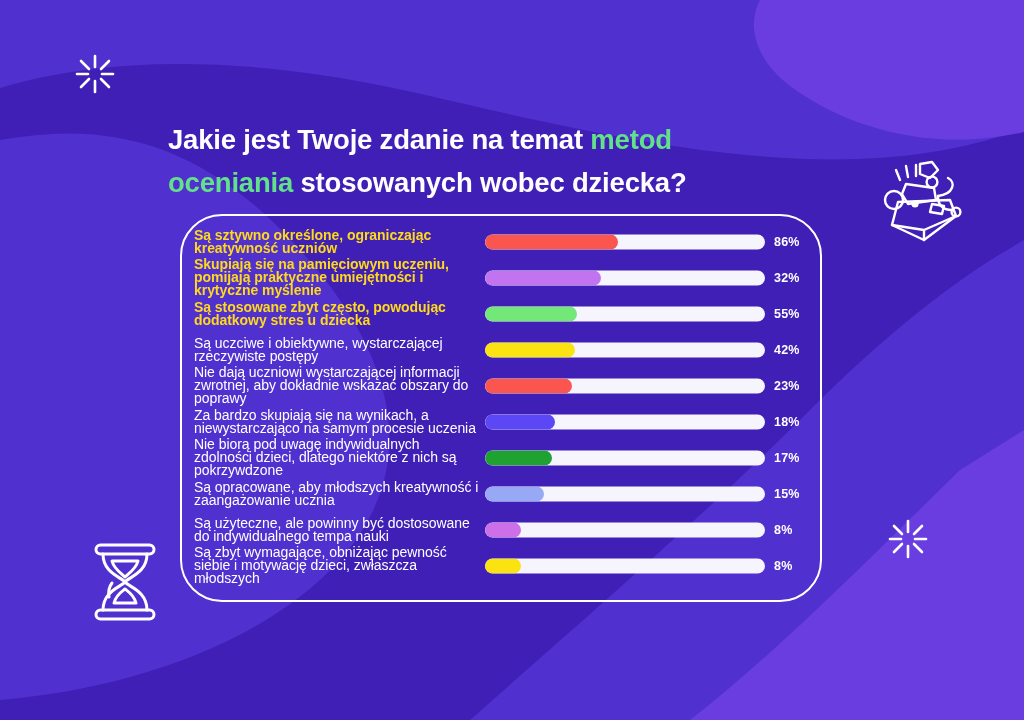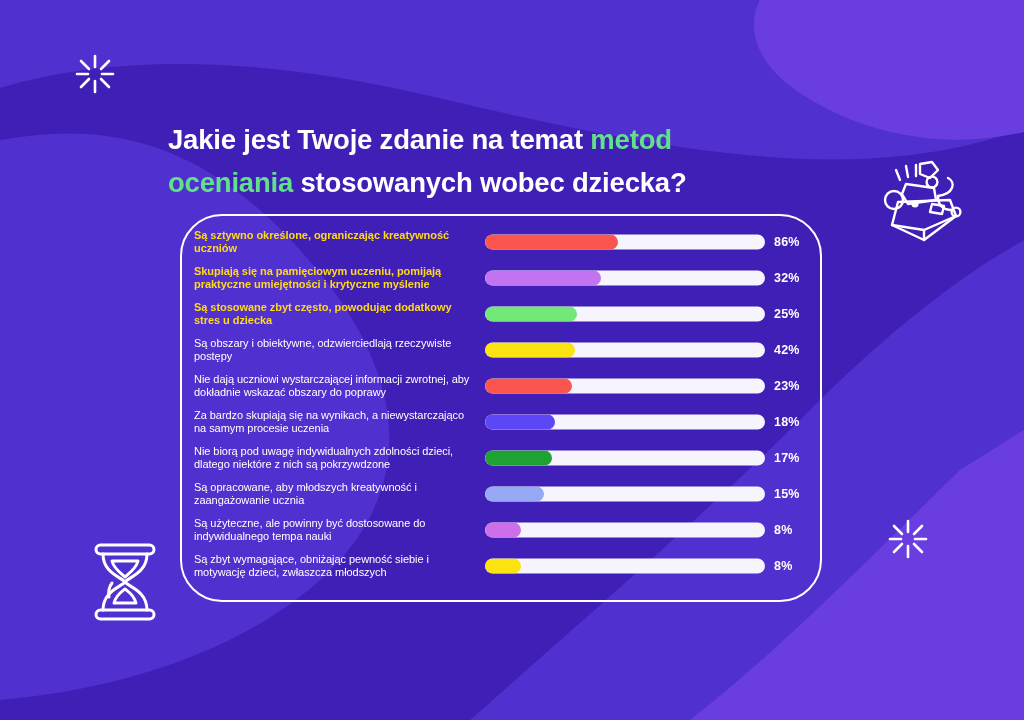--- a/index.html
+++ b/index.html
@@ -89,21 +89,21 @@
     margin-bottom: 0px;
     display: flex;
     align-items: center;
   }
   .row-label {
     position: absolute;
     left: 0;
     top: 50%;
     transform: translateY(-50%);
     width: 285px;
-    font-size: 11px;
+    font-size: 14px;
     line-height: 13.2px;
     color: #ffffff;
     letter-spacing: -0.05px;
   }
   .row.em .row-label {
     color: #ffd91c;
     font-weight: bold;
   }
 
   .bar-track {
@@ -235,24 +235,24 @@
         <div class="bar-track">
           <div class="bar-fill" style="width: 41.5%; background: rgb(194, 116, 240);"></div>
         </div>
         <div class="row-value">32%</div>
       </div>
       <div class="row em">
         <div class="row-label">Są stosowane zbyt często, powodując dodatkowy stres u dziecka</div>
         <div class="bar-track">
           <div class="bar-fill" style="width: 33%; background: rgb(114, 232, 120);"></div>
         </div>
-        <div class="row-value">25%</div>
-      </div>
-      <div class="row">
-        <div class="row-label">Są obszary i obiektywne, odzwierciedlają rzeczywiste postępy</div>
+        <div class="row-value">55%</div>
+      </div>
+      <div class="row">
+        <div class="row-label">Są uczciwe i obiektywne, wystarczającej rzeczywiste postępy</div>
         <div class="bar-track">
           <div class="bar-fill" style="width: 32%; background: rgb(251, 226, 17);"></div>
         </div>
         <div class="row-value">42%</div>
       </div>
       <div class="row">
         <div class="row-label">Nie dają uczniowi wystarczającej informacji zwrotnej, aby dokładnie wskazać obszary do poprawy</div>
         <div class="bar-track">
           <div class="bar-fill" style="width: 31%; background: rgb(250, 85, 78);"></div>
         </div>

